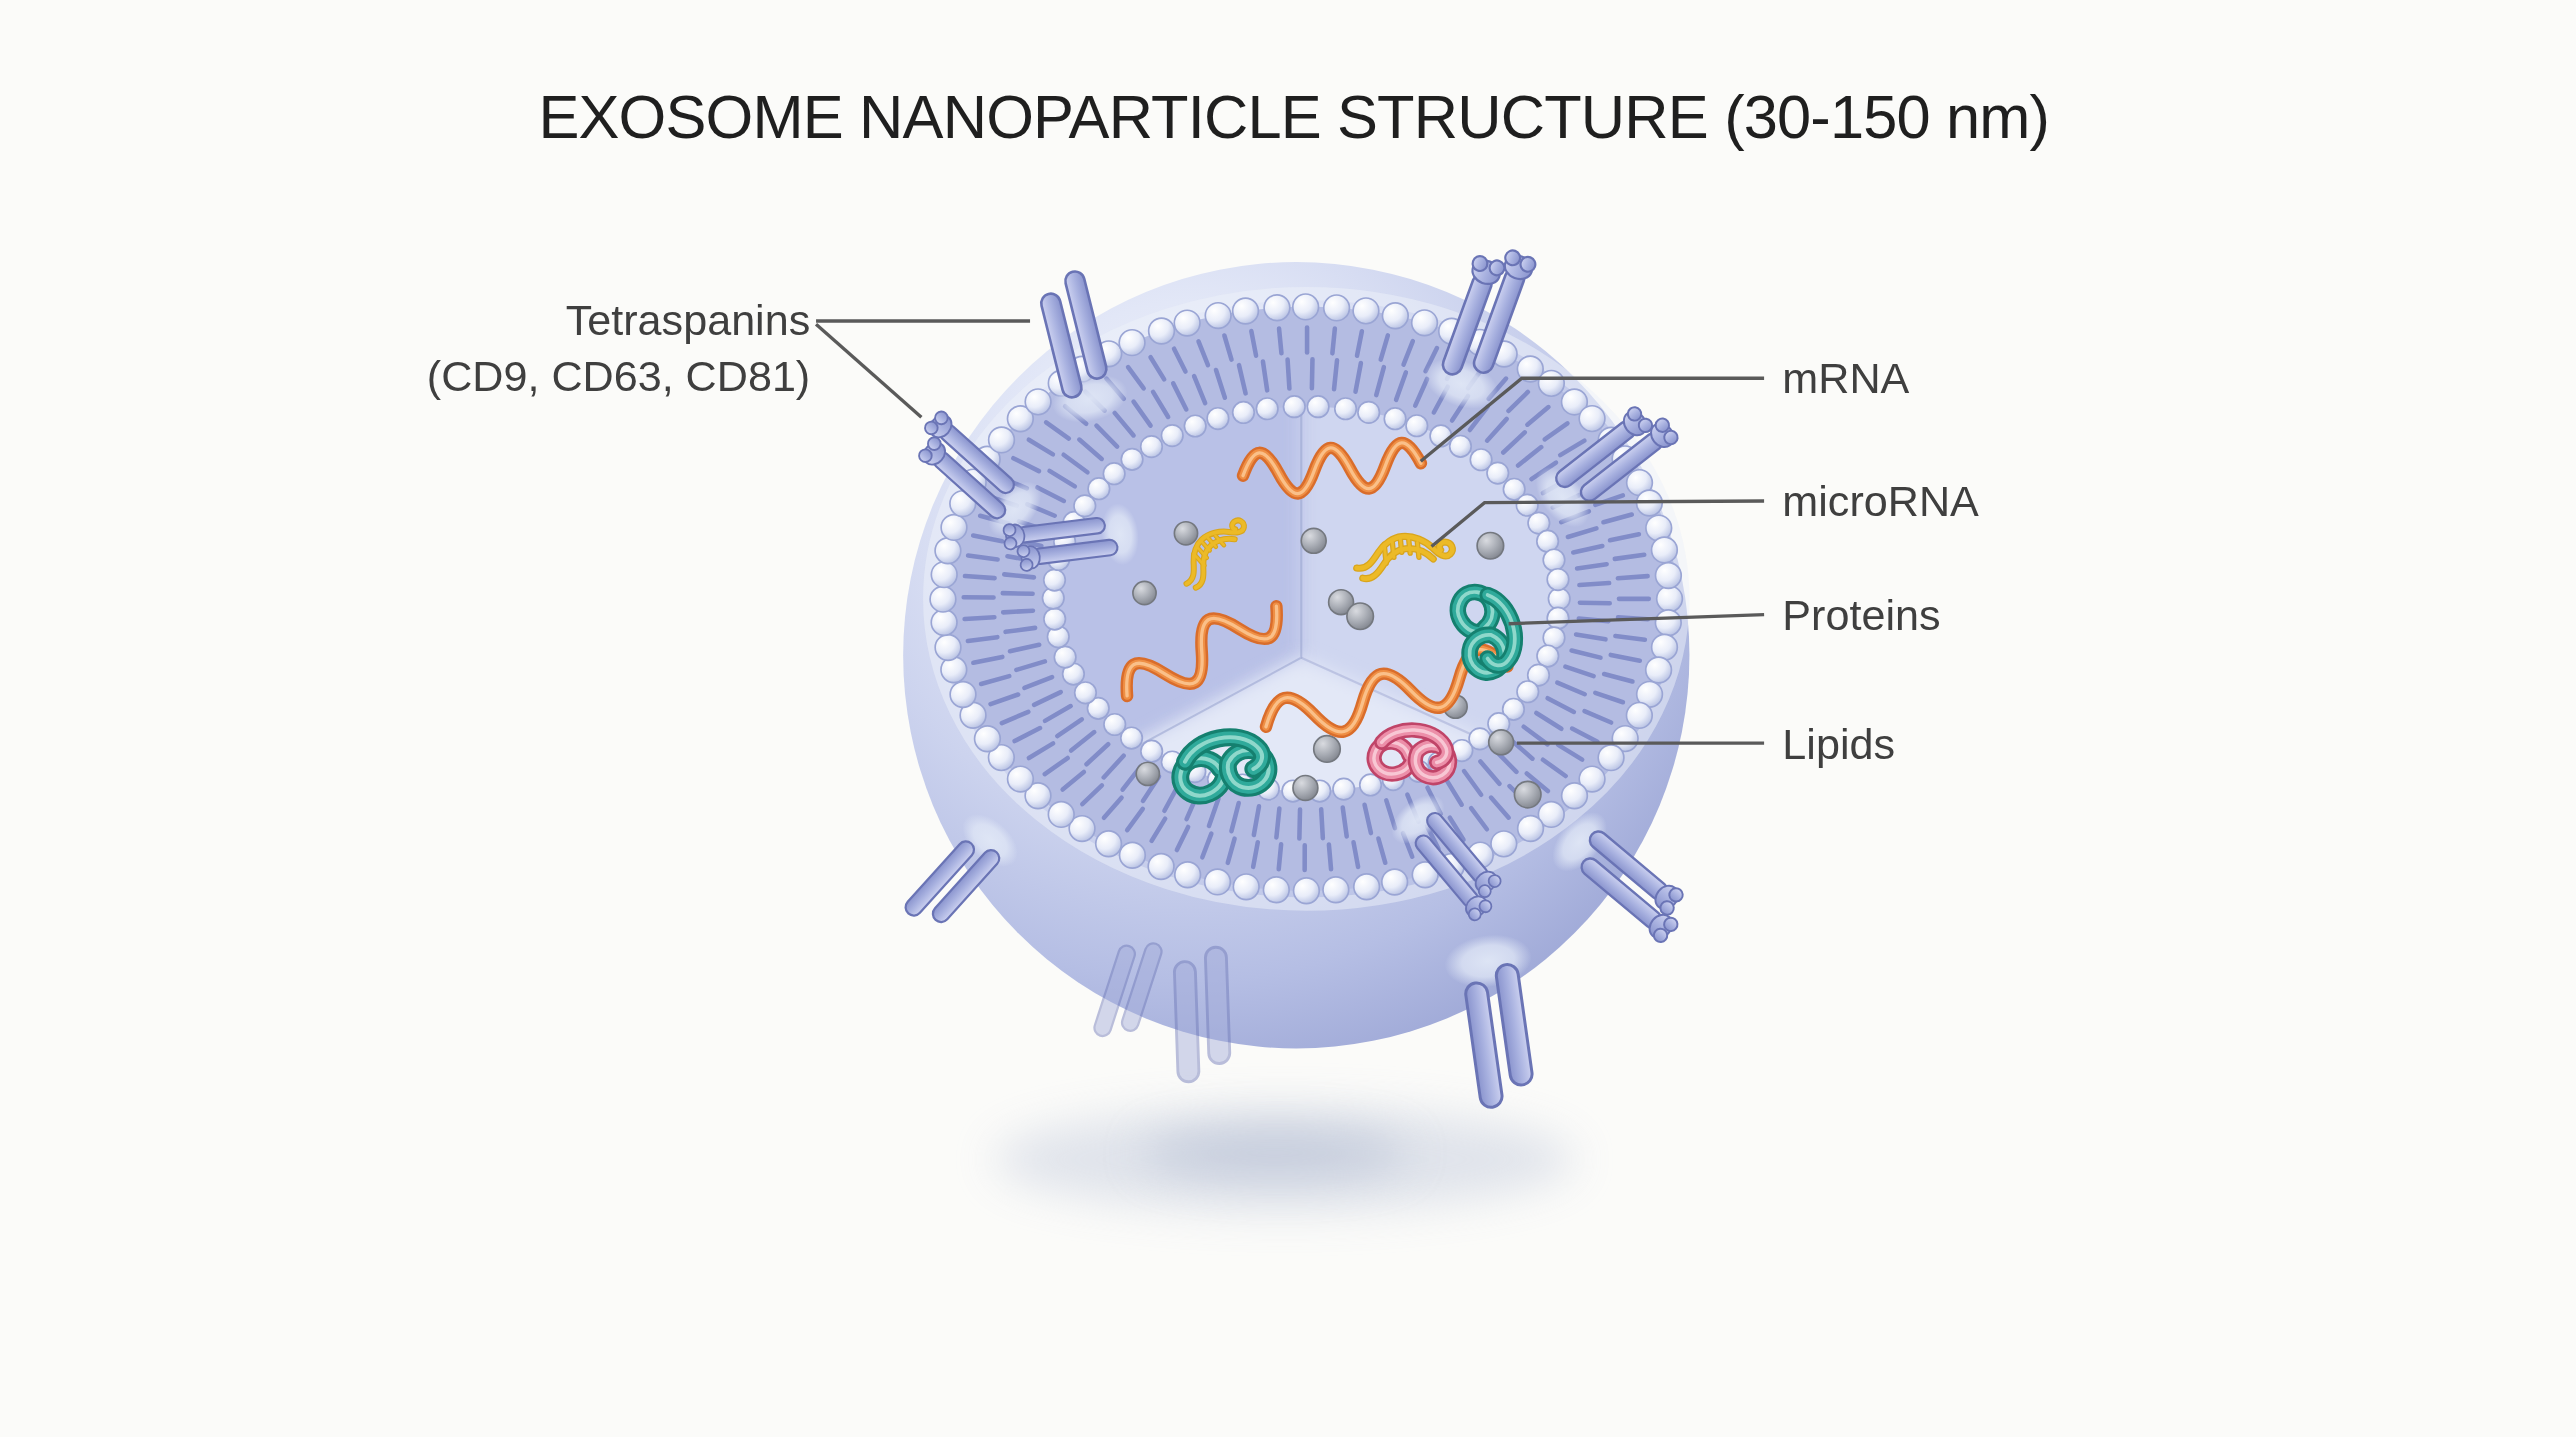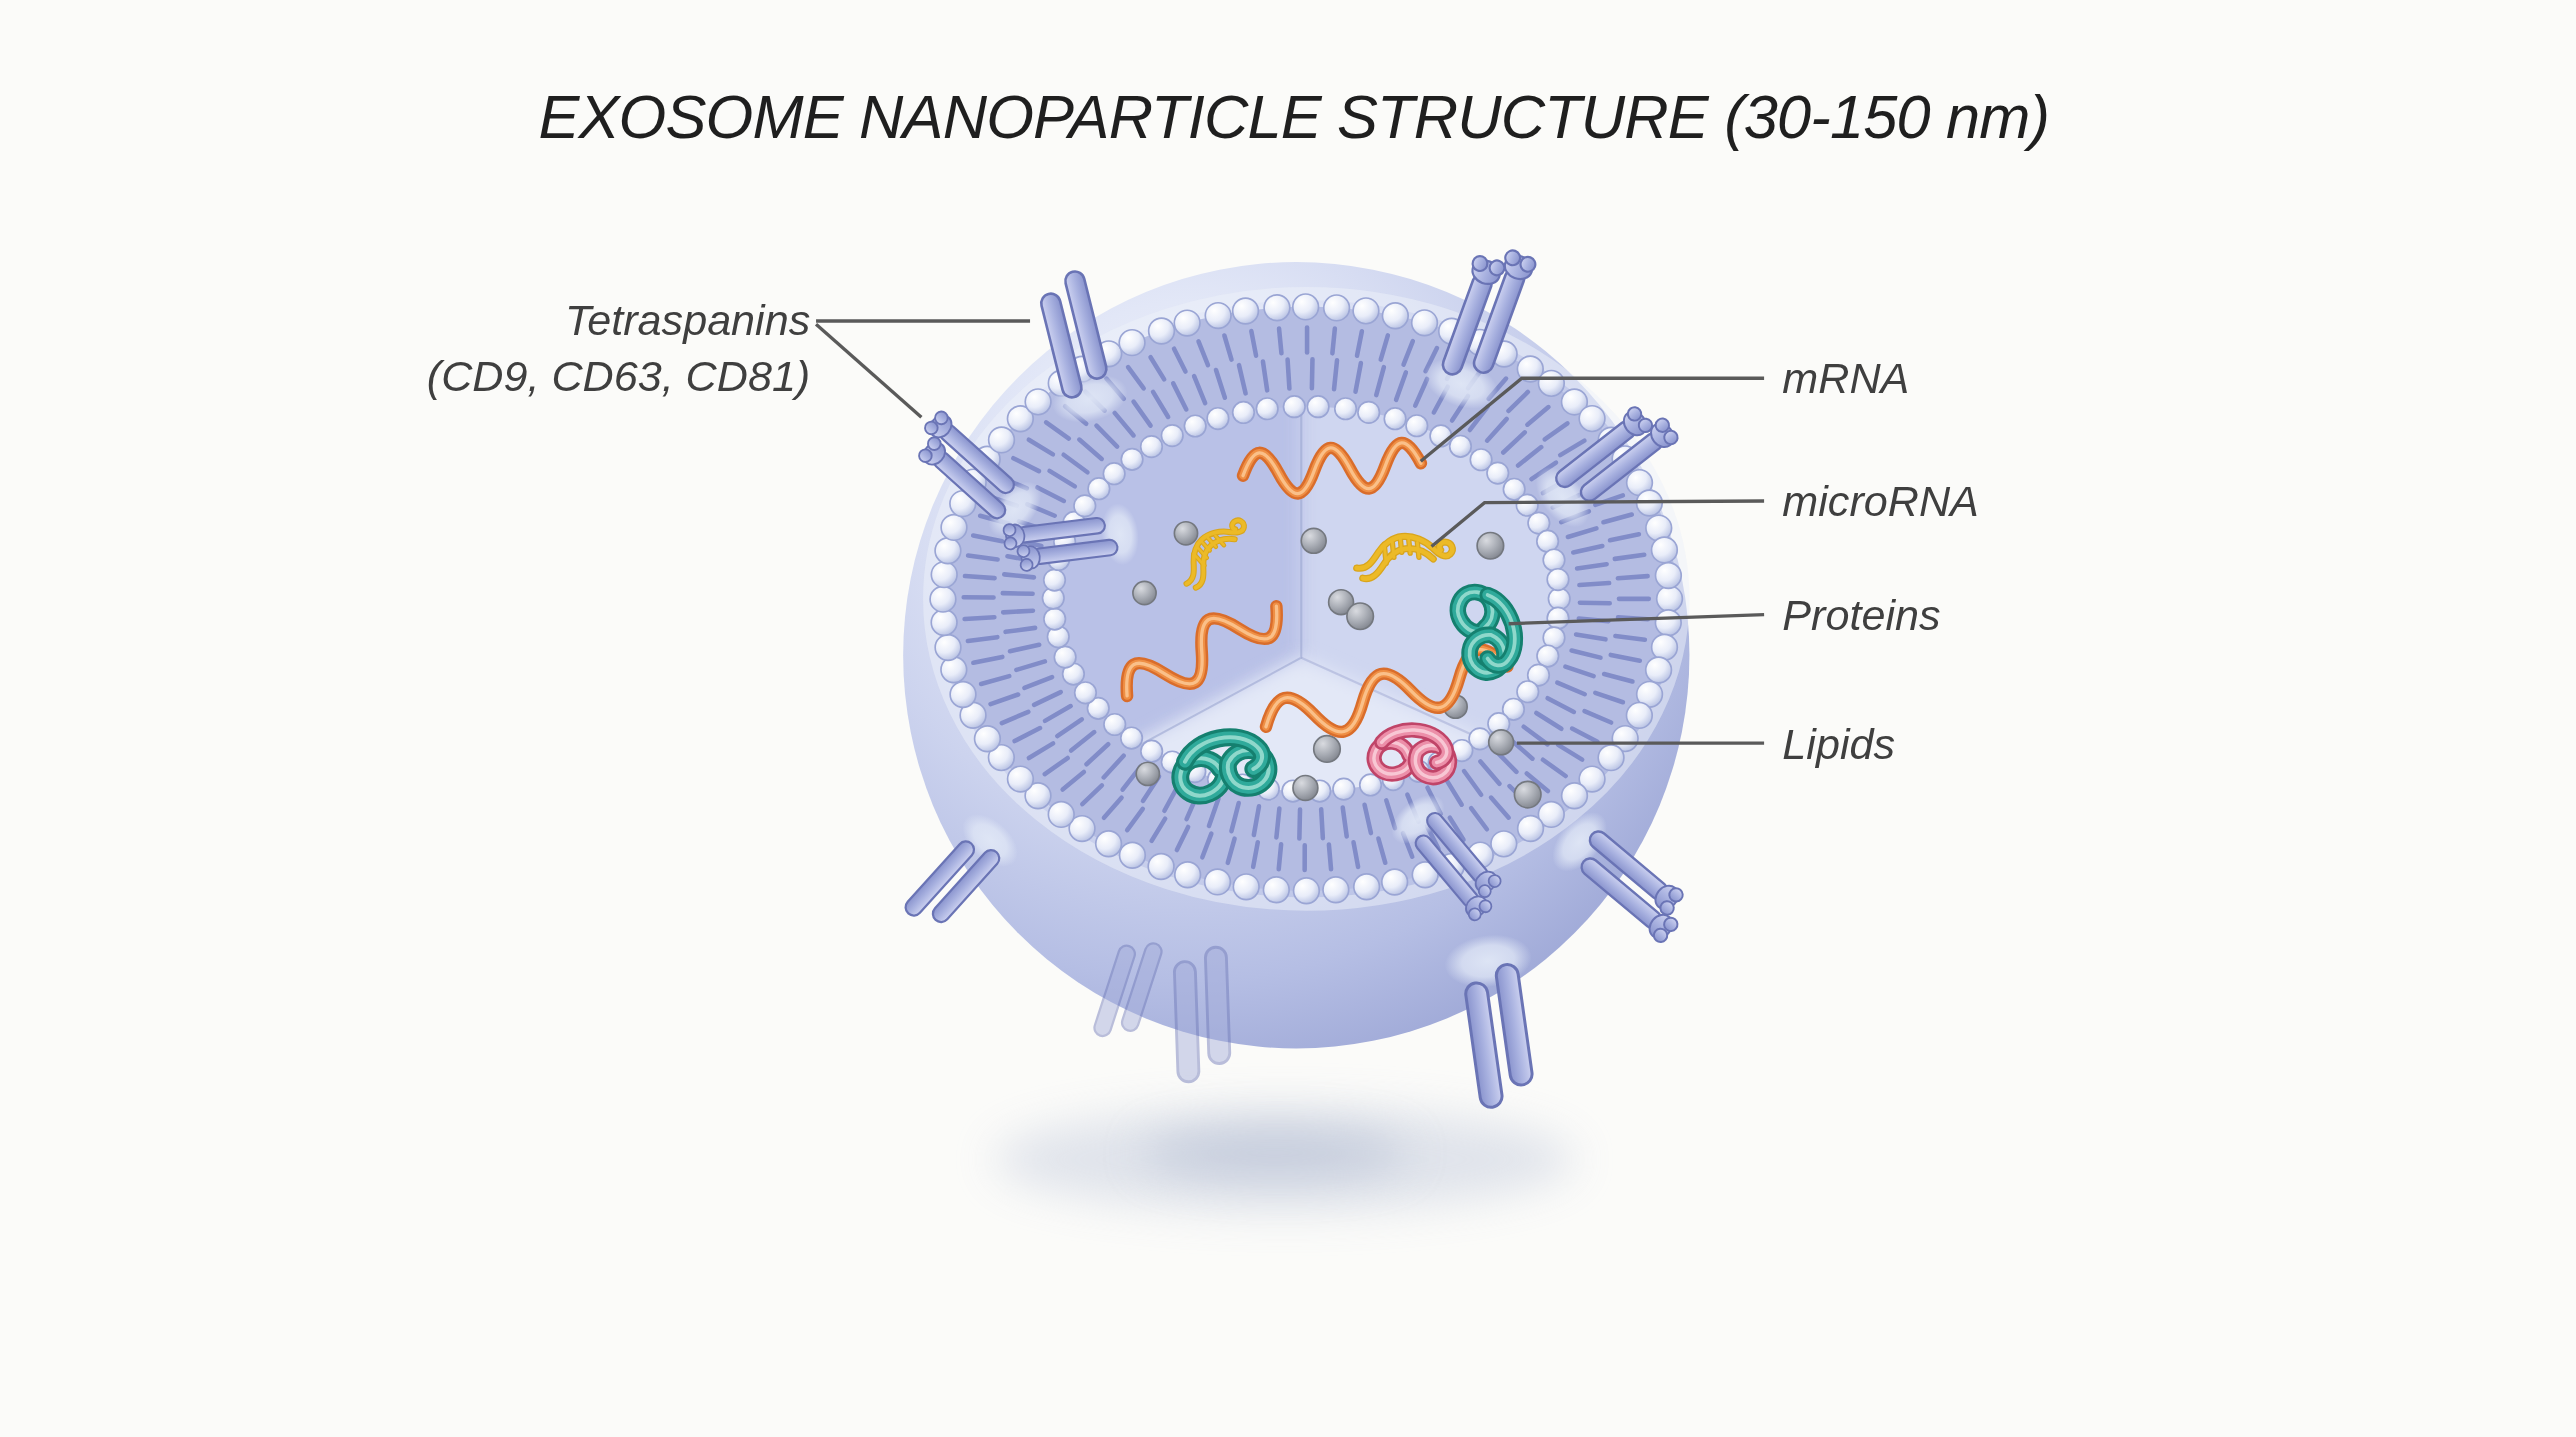--- a/index.html
+++ b/index.html
@@ -1,16 +1,16 @@
 <!DOCTYPE html>
 <html style="font-size:15px"><head>
 <meta charset="utf-8">
 <style>
   html,body{margin:0;padding:0;background:#fbfbf9;}
-  .canvas{position:relative;width:2576px;height:1274px;overflow:hidden;font-style:italic;}
+  .canvas{position:relative;width:2576px;height:1274px;overflow:hidden;}
   svg{display:block;width:100%;height:100%;}
   text{font-family:"Liberation Sans","DejaVu Sans",sans-serif;}
   .t-title{font-size:74px;letter-spacing:-1px;}
   .t-label{font-size:52px;}
 </style>
 </head>
 <body style="background: rgb(251, 251, 249);">
 
 <div class="canvas" style="background: rgb(251, 251, 249);">
   <svg id="scene" viewBox="0 0 2752 1536" xmlns="http://www.w3.org/2000/svg">

